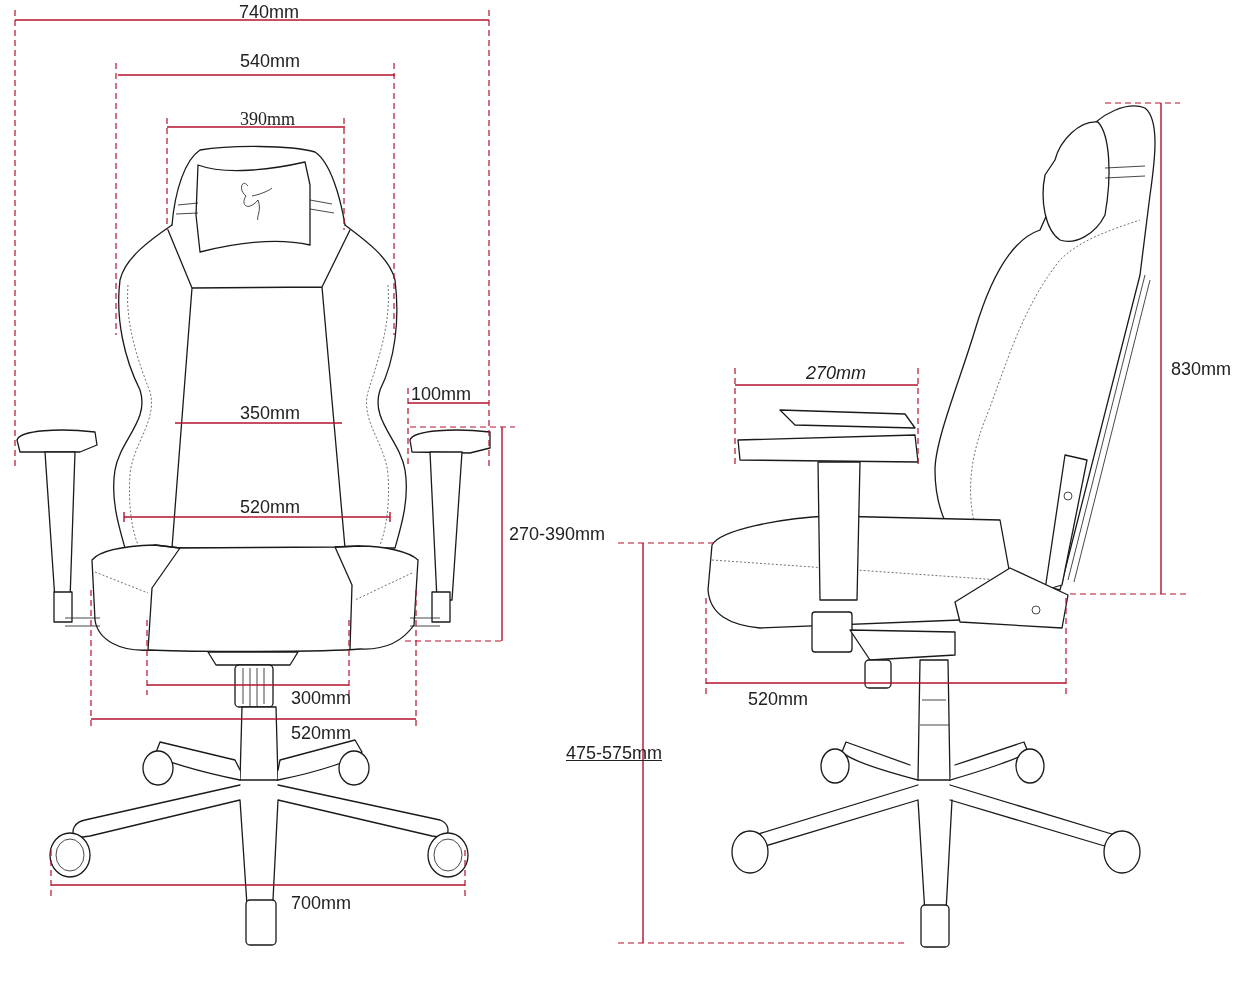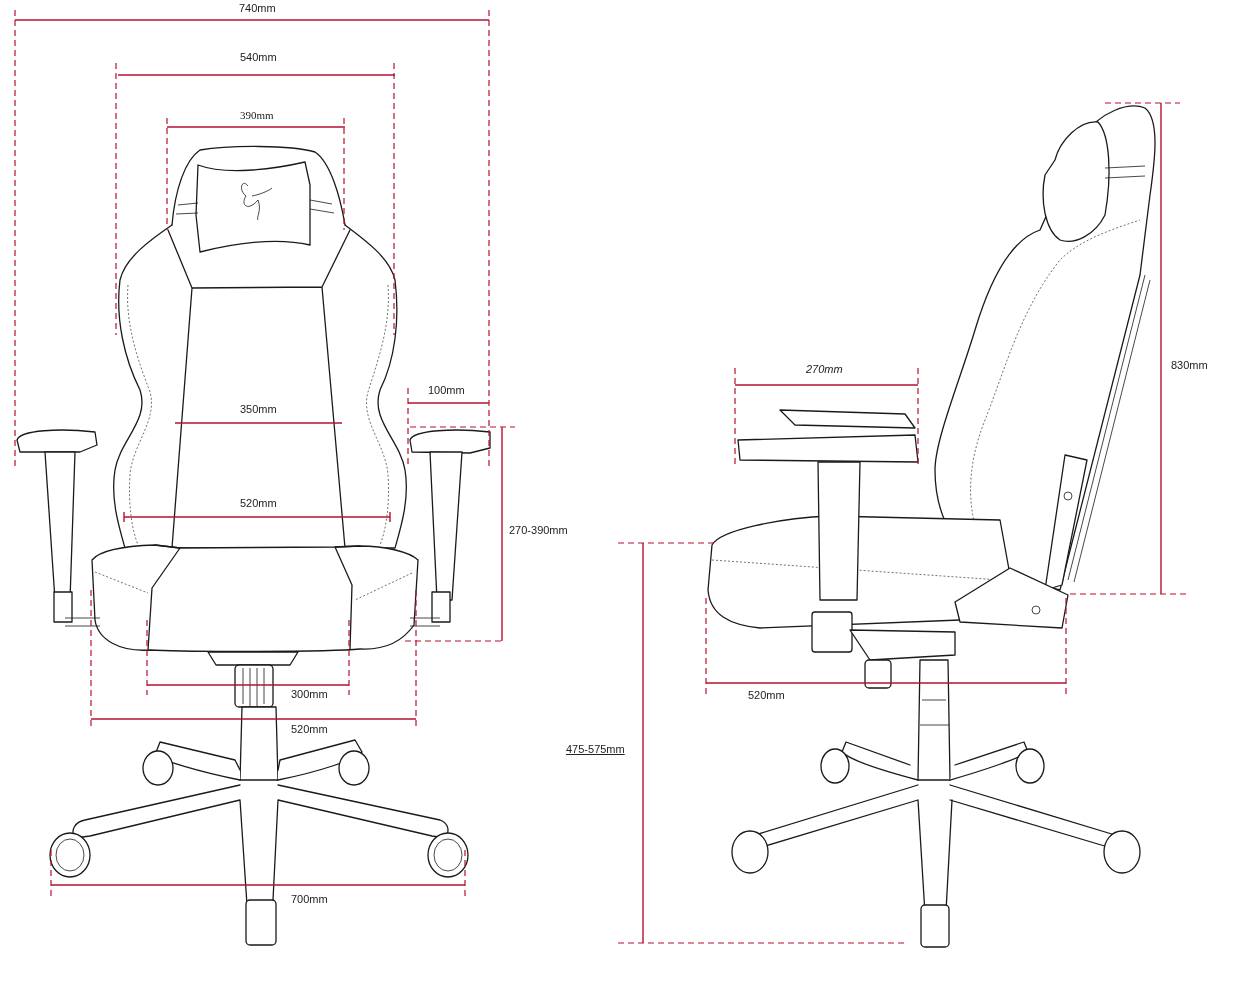--- a/index.html
+++ b/index.html
@@ -5,21 +5,21 @@
     html, body { margin: 0; padding: 0; background: #ffffff; }
     body { width: 1239px; height: 991px; overflow: hidden; position: relative; }
     #stage { position: absolute; left: 0; top: 0; width: 1239px; height: 991px; }
     svg { display: block; }
     .ink { fill: none; stroke: #1a1a1a; stroke-width: 1.3; stroke-linejoin: round; stroke-linecap: round; }
     .ink-thin { fill: none; stroke: #1a1a1a; stroke-width: 0.8; }
     .stitch { fill: none; stroke: #333; stroke-width: 0.7; stroke-dasharray: 2 2; }
     .fillw { fill: #ffffff; }
     .dim { stroke: #b5122e; stroke-width: 1.4; fill: none; }
     .ext { stroke: #b5122e; stroke-width: 1.2; fill: none; stroke-dasharray: 6 4; }
-    .lbl { position: absolute; font-family: "Liberation Sans", sans-serif; font-size: 11px; color: #222; white-space: nowrap; line-height: 1; }
+    .lbl { position: absolute; font-family: "Liberation Sans", sans-serif; font-size: 18px; color: #222; white-space: nowrap; line-height: 1; }
   </style>
 </head>
 <body>
 
 <div id="stage">
   <svg width="1239" height="991" viewBox="0 0 1239 991">
 
     <g>
 
       <path class="ink fillw" d="M182,210 L172,225 C150,240 125,258 120,280 C115,320 125,360 140,390 C150,420 120,440 115,470 C110,500 120,530 125,548 L395,548 C400,530 410,500 405,470 C400,440 370,420 380,390 C395,360 400,320 395,280 C390,258 365,240 345,225 L338,210"></path>
@@ -176,21 +176,21 @@
       <line class="ext" x1="618" y1="543" x2="714" y2="543"></line>
       <line class="dim" x1="643" y1="543" x2="643" y2="943"></line>
       <line class="ext" x1="618" y1="943" x2="905" y2="943"></line>
     </g>
   </svg>
 
   <span class="lbl" style="left:239px;top:3px;">740mm</span>
   <span class="lbl" style="left:240px;top:52px;">540mm</span>
   <span class="lbl" style="left:240px;top:110px;font-family:Liberation Serif, serif;">390mm</span>
   <span class="lbl" style="left:240px;top:404px;">350mm</span>
-  <span class="lbl" style="left:428px;top:385px;">100mm</span>
+  <span class="lbl" style="left:411px;top:385px;">100mm</span>
   <span class="lbl" style="left:240px;top:498px;">520mm</span>
   <span class="lbl" style="left:509px;top:525px;">270-390mm</span>
   <span class="lbl" style="left:291px;top:689px;">300mm</span>
   <span class="lbl" style="left:291px;top:724px;">520mm</span>
   <span class="lbl" style="left:291px;top:894px;text-align:center;">700mm</span>
 
   <span class="lbl" style="left:806px;top:364px;font-style:italic;">270mm</span>
   <span class="lbl" style="left:1171px;top:360px;">830mm</span>
   <span class="lbl" style="left:566px;top:744px;text-decoration:underline;">475-575mm</span>
   <span class="lbl" style="left:748px;top:690px;">520mm</span>

